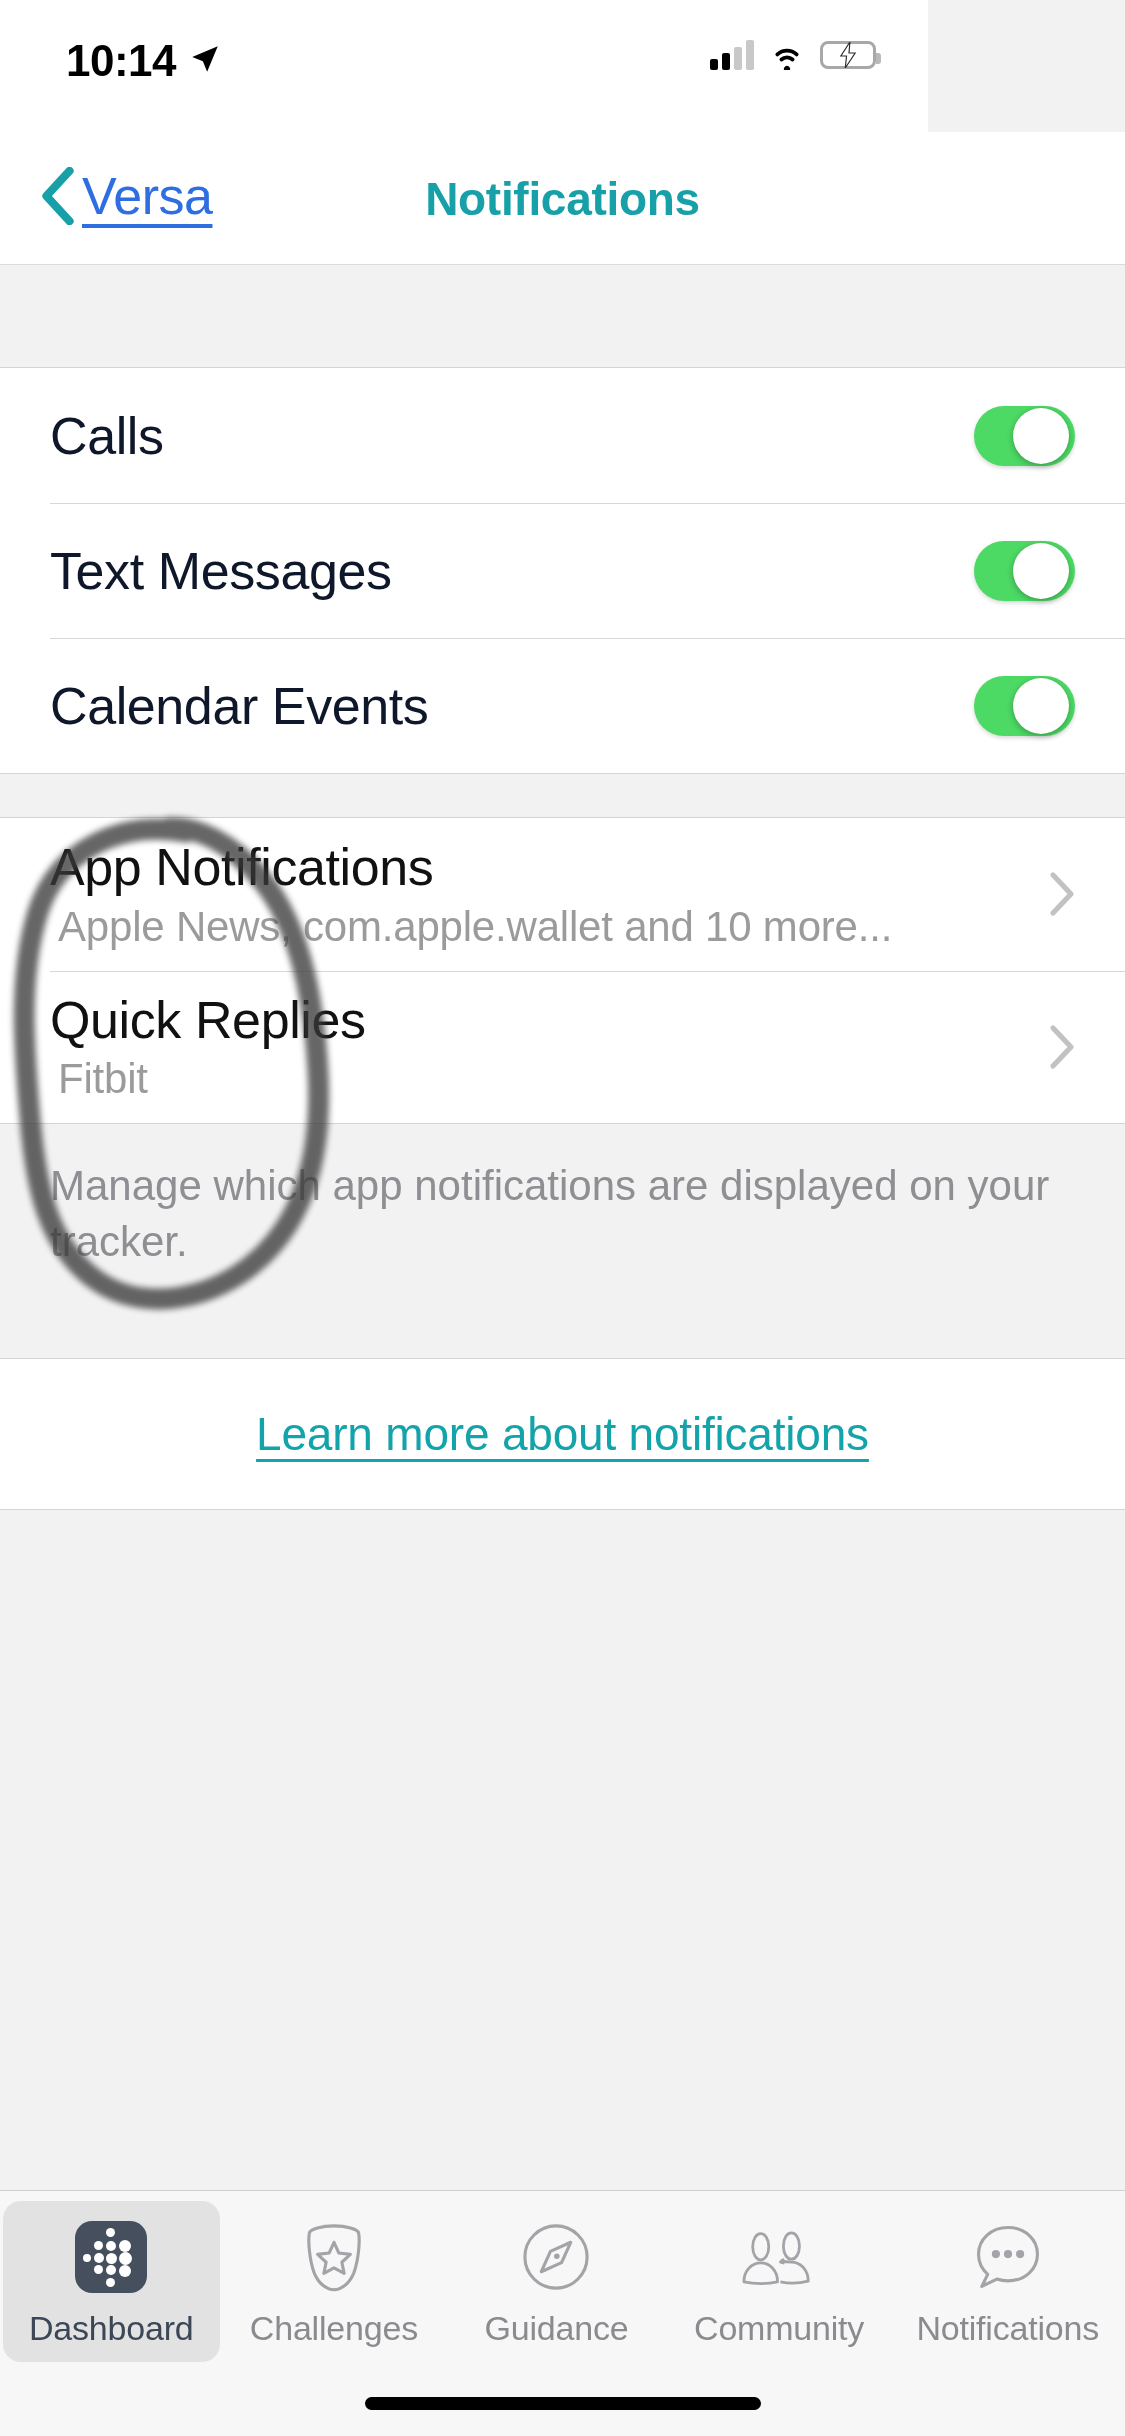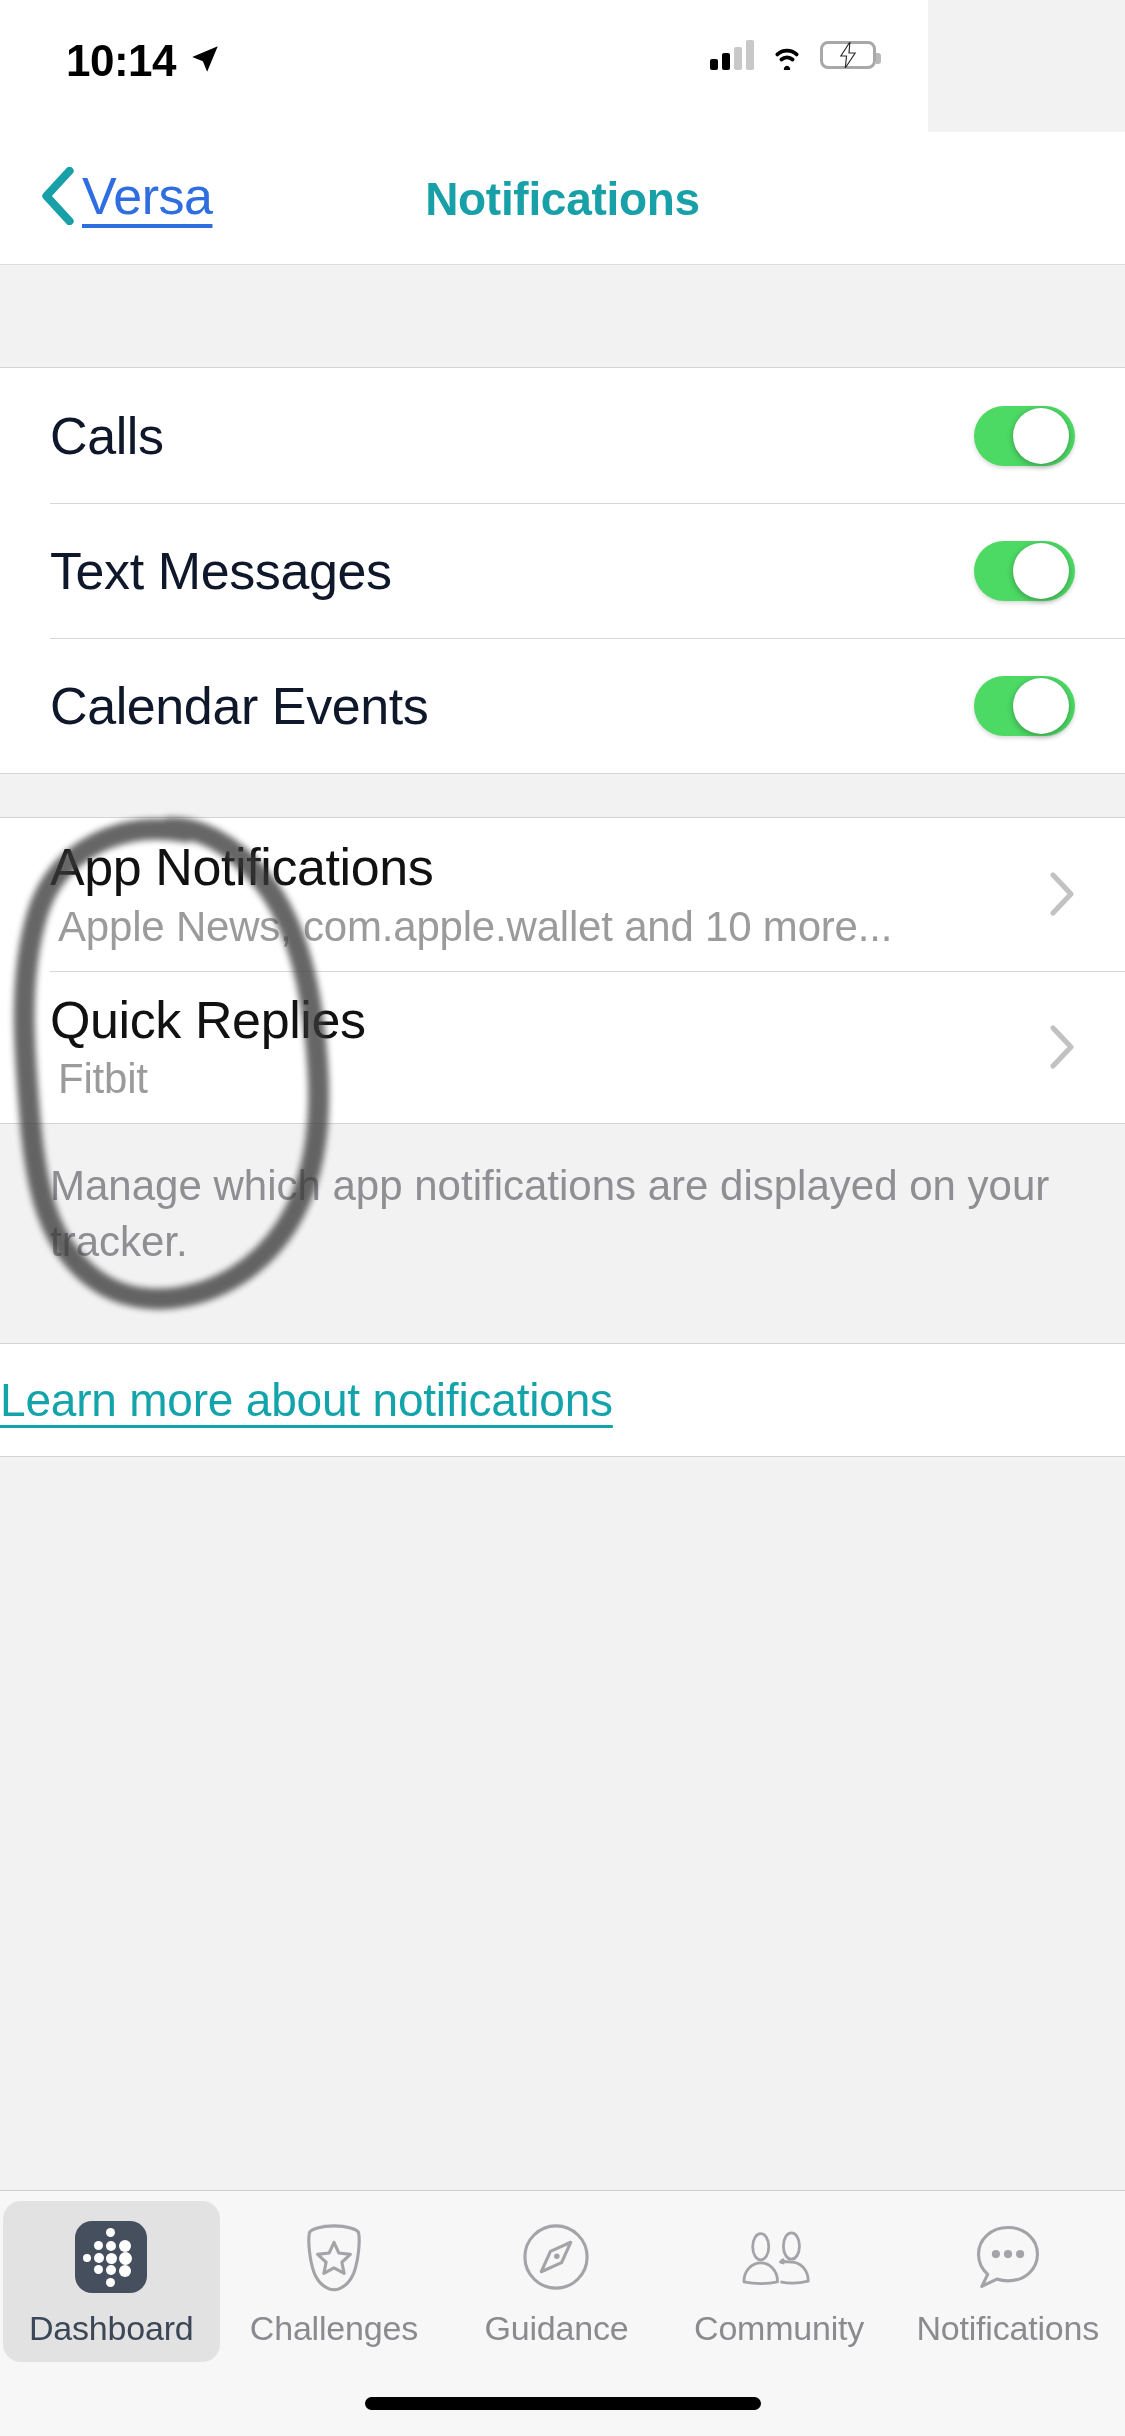--- a/index.html
+++ b/index.html
@@ -156,22 +156,22 @@
     font-size:42px; line-height:1.32;
     color:#8e8e93;
     border-top:1px solid #d4d4d4;
     min-height:220px;
   }
 
   .learnmore-wrap {
     background:#ffffff;
     border-top:1px solid #d4d4d4;
     border-bottom:1px solid #d4d4d4;
-    height:114px;
-    display:flex; align-items:center; justify-content:flex-start;
+    height:152px;
+    display:flex; align-items:center; justify-content:center;margin-top:15px;
   }
   .learnmore {
     font-size:46px; color:#13A3AA;
     text-decoration:underline;
     text-underline-offset:9px;
     text-decoration-thickness:3px;
     letter-spacing:-0.2px;
   }
 
   .filler { background:#f2f2f2; height:620px; }

